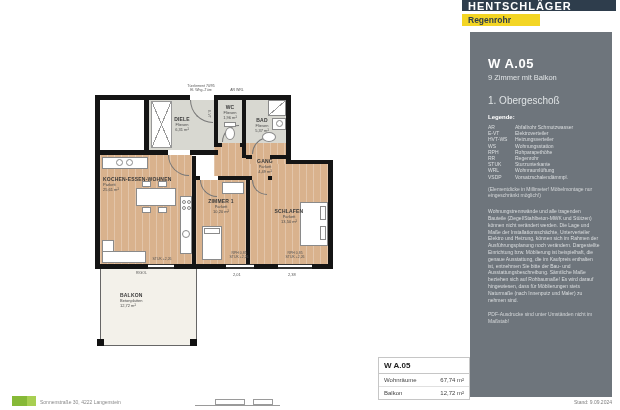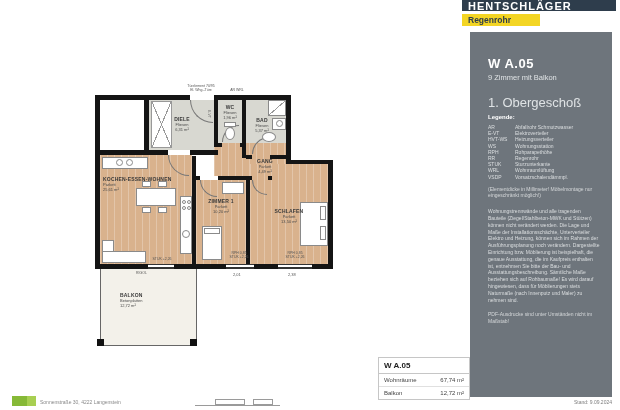--- a/index.html
+++ b/index.html
@@ -16,21 +16,21 @@
   #brandbar{left:462px;top:0;width:154px;height:11px;background:var(--navy);color:#fff;
     font-weight:bold;font-size:11px;line-height:13px;letter-spacing:1px;padding-left:6px;overflow:hidden;}
   #brandsub{left:462px;top:14px;width:78px;height:12px;background:var(--yellow);color:var(--navy);
     font-weight:bold;font-size:8.5px;line-height:12px;padding-left:6px;}
 
   
   #sidebar{left:470px;top:32px;width:142px;height:365px;background:var(--sgray);color:#e6e9ea;
     padding:24px 14px 0 18px;}
   #sidebar .unit{font-size:13px;font-weight:bold;color:#fff;letter-spacing:.5px;}
   #sidebar .sub{font-size:7.5px;margin-top:2px;color:#dfe3e5;}
-  #sidebar .floor{font-size:13px;margin-top:13px;color:#dfe3e5;}
+  #sidebar .floor{font-size:10px;margin-top:13px;color:#dfe3e5;}
   #sidebar .lgt{font-size:6px;font-weight:bold;color:#fff;margin-top:32px;}
   #sidebar table{border-collapse:collapse;margin-top:4px;}
   #sidebar td{font-size:5px;line-height:6.2px;color:#dcdfe1;vertical-align:top;}
   #sidebar td.ab{width:27px;}
   #sidebar .noteel{font-size:5px;line-height:6.2px;margin-top:6px;color:#d5d8da;width:110px;}
   #sidebar .para{font-size:5px;line-height:6.8px;margin-top:10px;color:#dcdfe1;width:112px;}
   #sidebar .pdf{font-size:5px;line-height:6.2px;margin-top:8px;color:#d5d8da;width:110px;}
 
   
   #sumtable{left:378px;top:357px;width:92px;border:1px solid #c6c6c6;background:#fff;}

